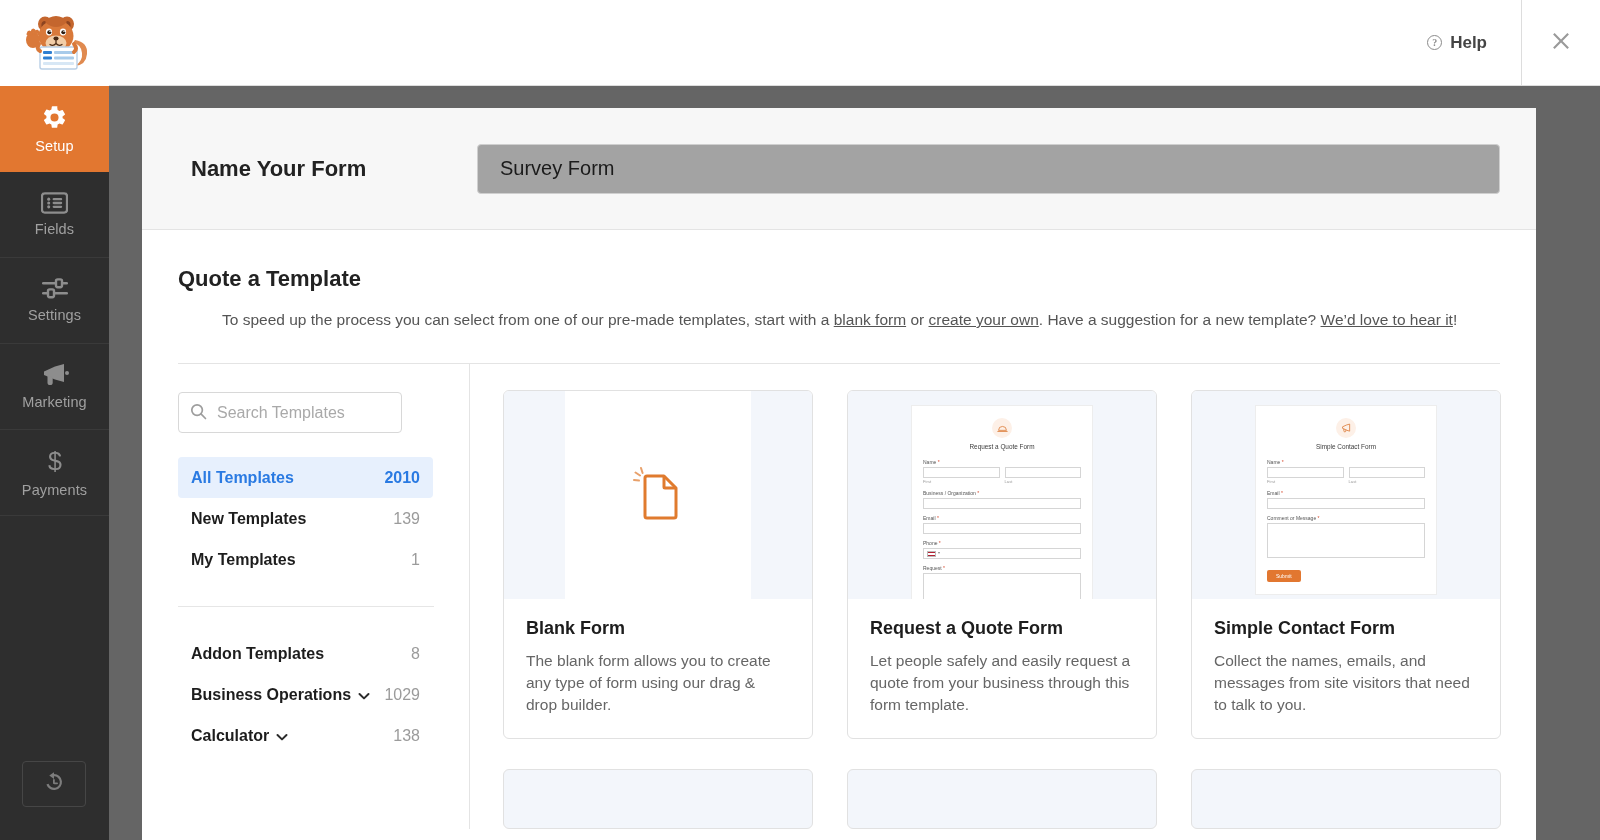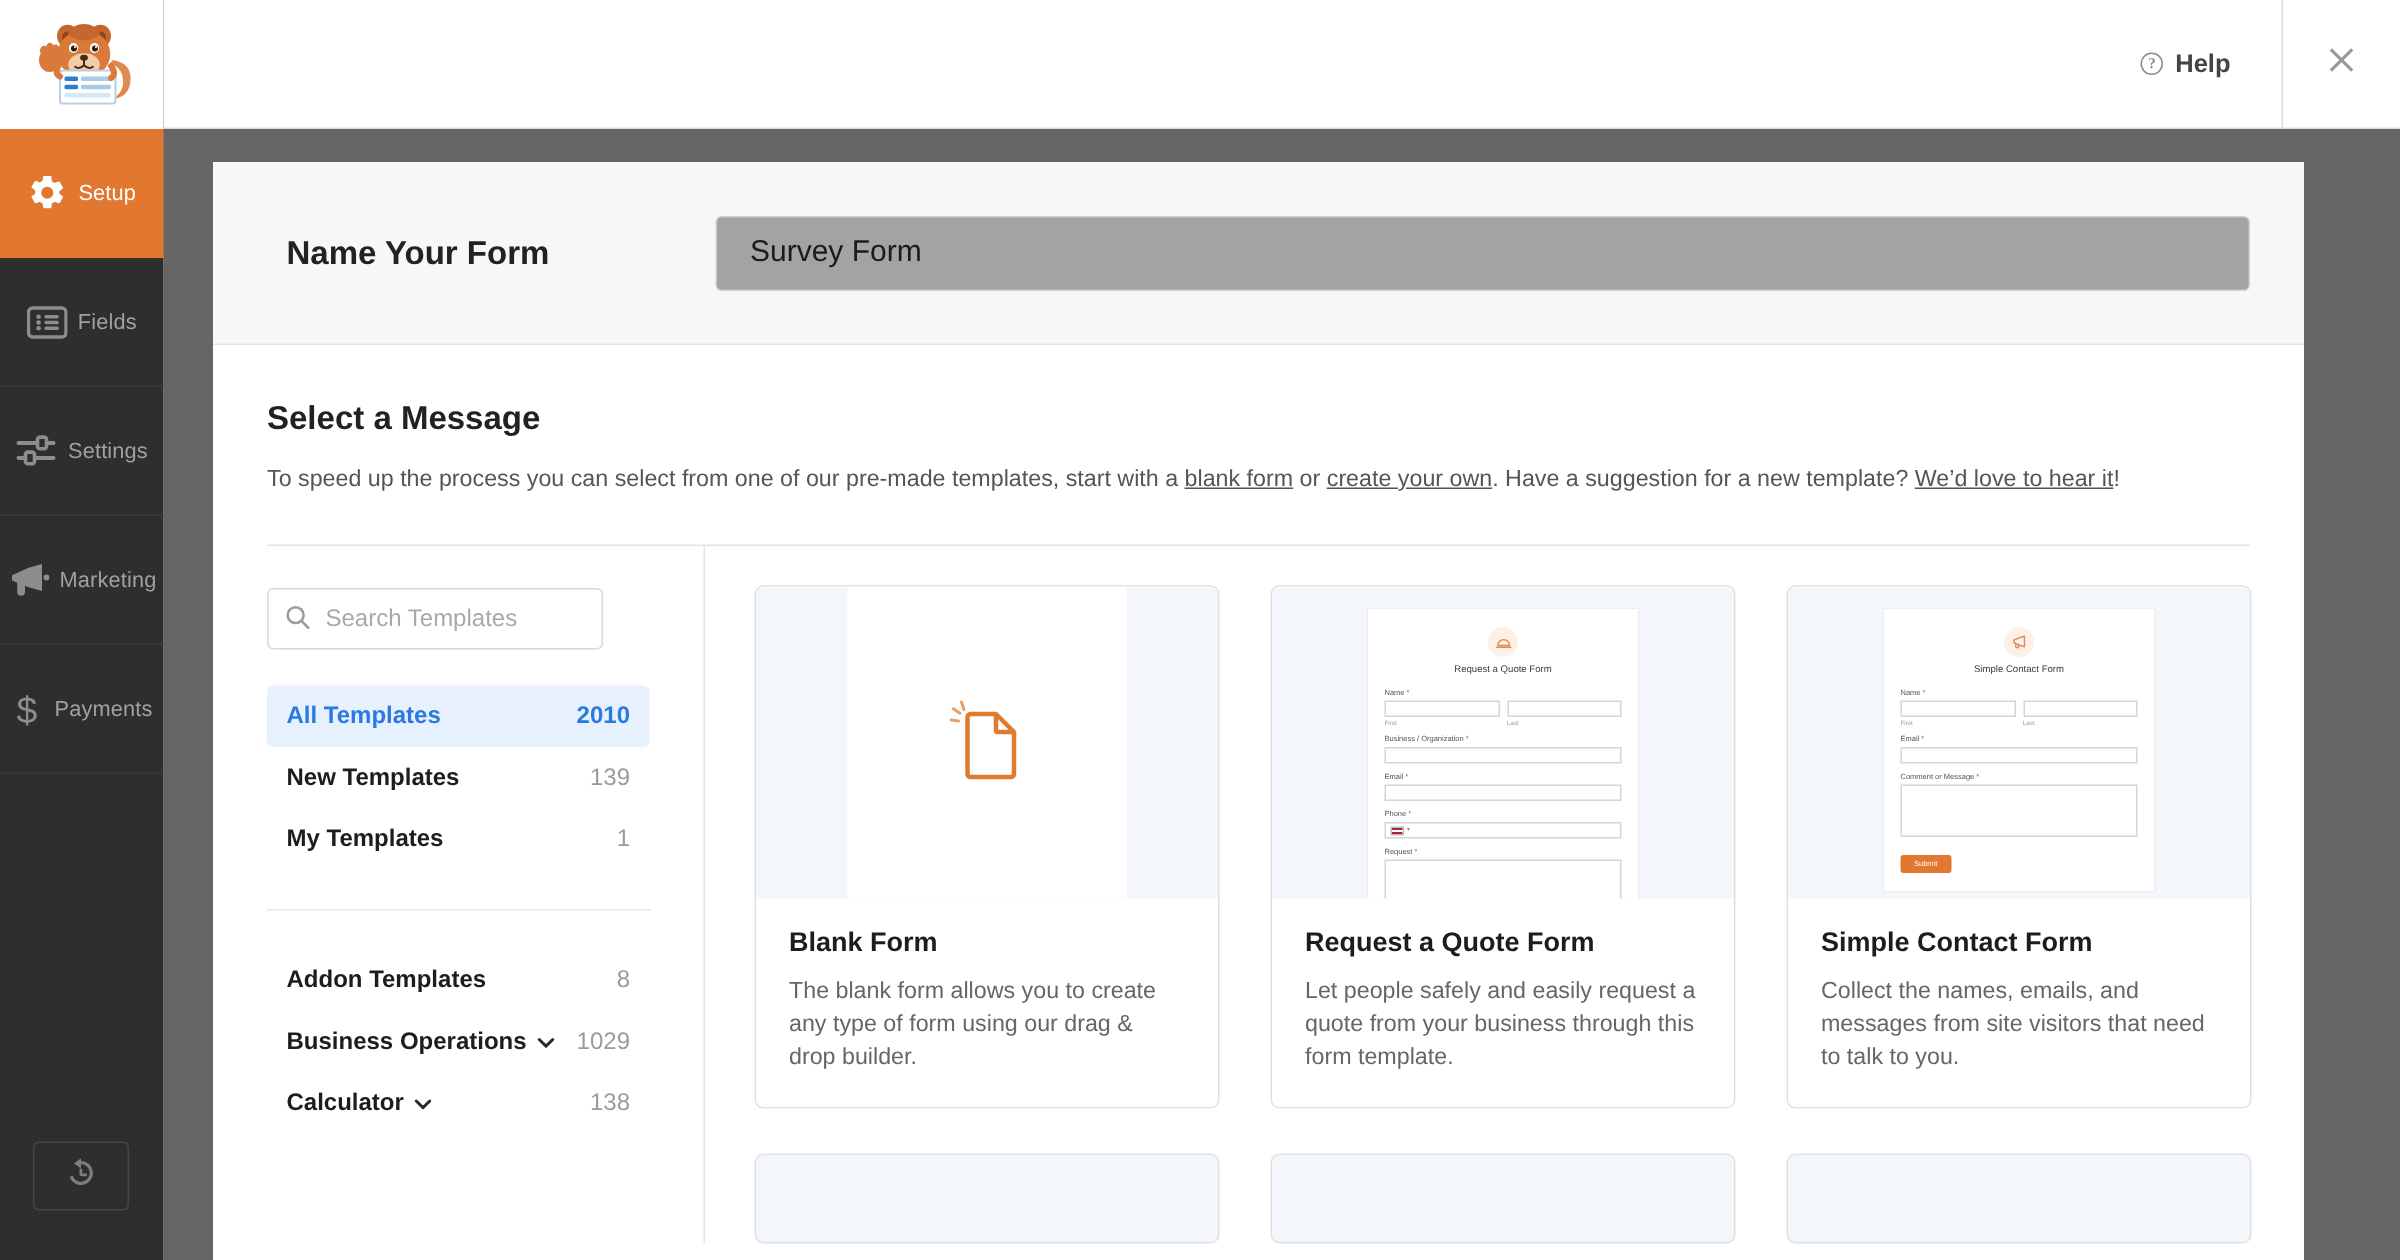--- a/index.html
+++ b/index.html
@@ -24,21 +24,21 @@
     width: 109px; height: 86px;
     background: #ffffff;
     display: flex; align-items: center; justify-content: center;
     overflow: hidden;
   }
   .logo-box svg { display: block; }
 
   .nav-item {
     position: relative;
     width: 109px; height: 86px;
-    display: flex; flex-direction: row;
+    display: flex; flex-direction: column;
     align-items: center; justify-content: center;
     gap: 7px;
     color: #a0a0a0;
     border-bottom: 1px solid #3a3a3a;
     cursor: pointer;
   }
   .nav-item .nav-label {
     font-size: 14.5px; letter-spacing: .1px;
   }
   .nav-item svg { display:block; fill: #8d8d8d; }
@@ -130,20 +130,21 @@
 
   
   .panel-body { padding: 36px 36px 0 36px; }
   .section-title {
     font-size: 22px; font-weight: 700; color: #222222;
     margin-bottom: 14px;
   }
   .section-desc {
     font-size: 15.5px; color: #555555; line-height: 27px;
     max-width: 1330px;
+    margin-left: 44px;
   }
   .section-desc a { color: #555555; text-decoration: underline; cursor: pointer; }
 
   .hr {
     margin-top: 30px;
     border-top: 1px solid #e4e4e4;
   }
 
   
   .cols { display: flex; }
@@ -407,21 +408,21 @@
   <div class="backdrop"></div>
 
   <div class="panel">
 
     <div class="panel-header">
       <div class="label">Name Your Form</div>
       <input class="name-input" type="text" value="Survey Form" style="">
     </div>
 
     <div class="panel-body">
-      <div class="section-title">Select a Message</div>
+      <div class="section-title">Quote a Template</div>
 
       <div class="section-desc">
         <span>To speed up the process you can select from one of our pre-made templates, start with a </span><a>blank form</a><span> or </span><a>create your own</a><span>. Have a suggestion for a new template? </span><a>We’d love to hear it</a><span>!</span>
       </div>
 
       <div class="hr"></div>
 
       <div class="cols">
 
         <div class="filter-col">

